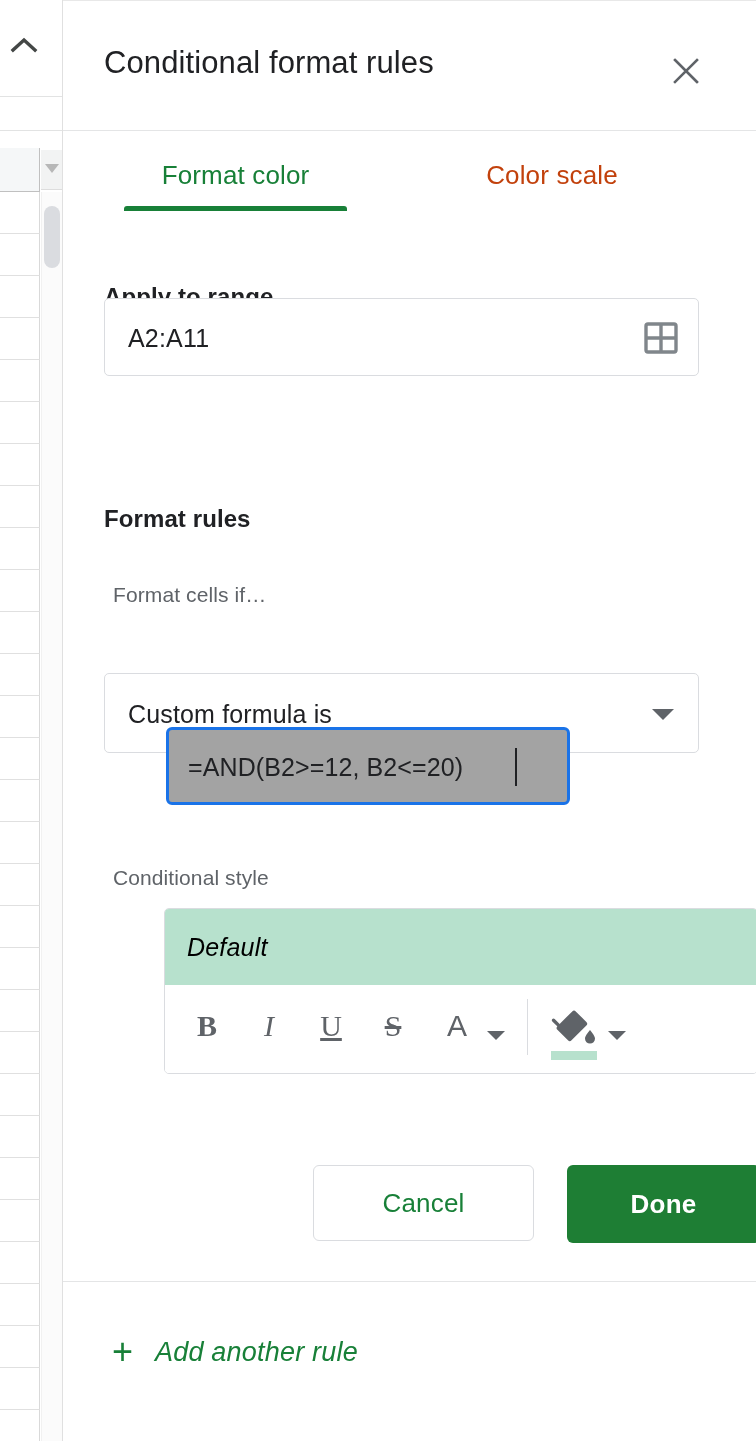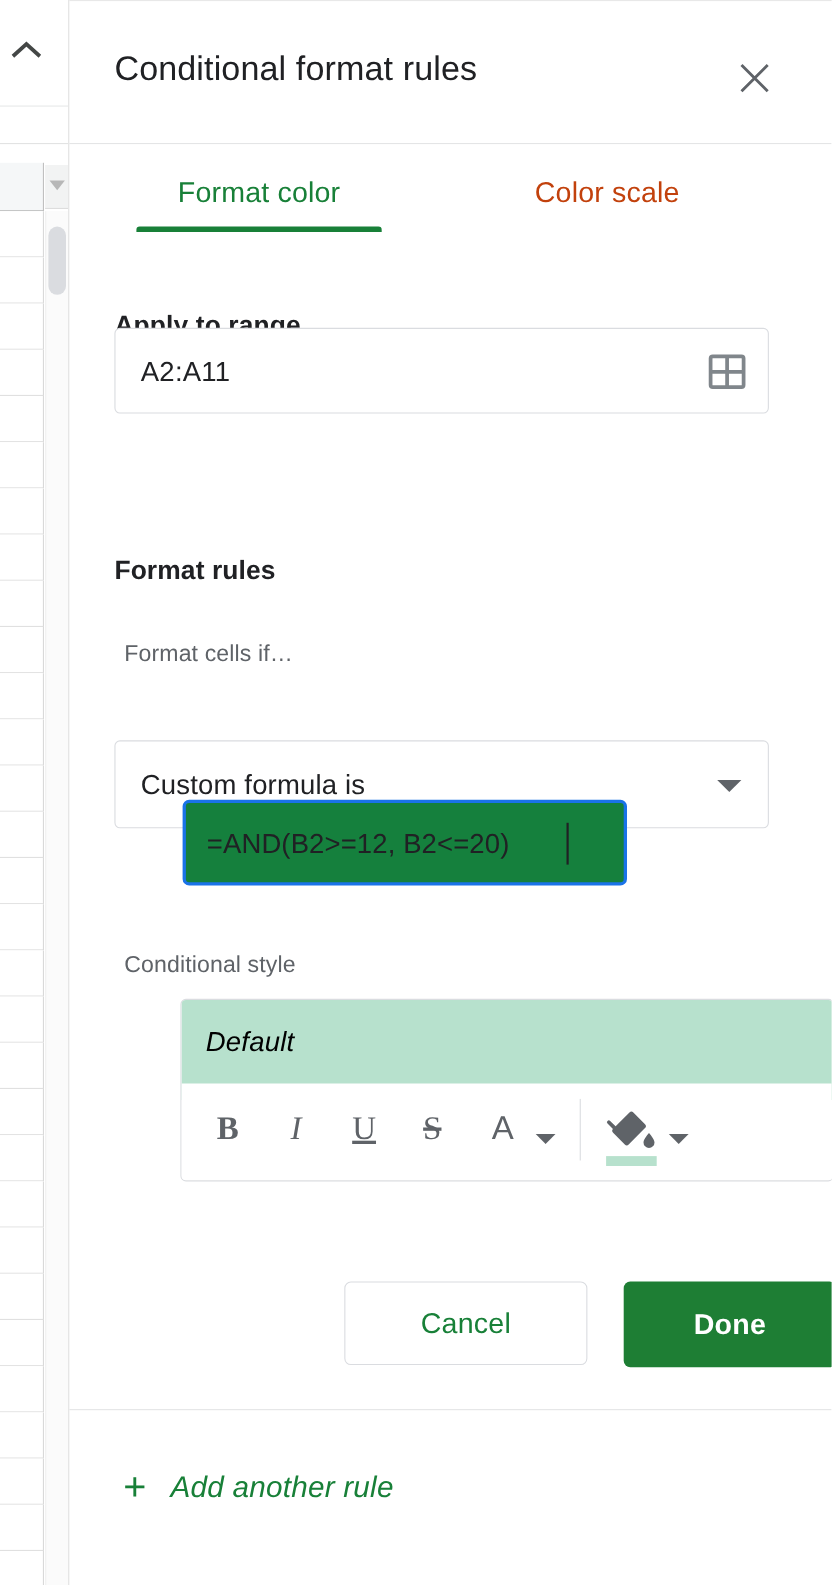--- a/index.html
+++ b/index.html
@@ -291,21 +291,21 @@
 
   
   .formula-box {
     position: absolute;
     left: 103px;
     top: 727px;
     width: 404px;
     height: 78px;
     border: 3px solid #1a73e8;
     border-radius: 6px;
-    background: #15803d;
+    background: #a3a3a3;
     box-sizing: border-box;
     cursor: text;
   }
   .formula-value {
     position: absolute;
     left: 19px;
     top: 19px;
     font-size: 25px;
     line-height: 36px;
     color: #202124;

